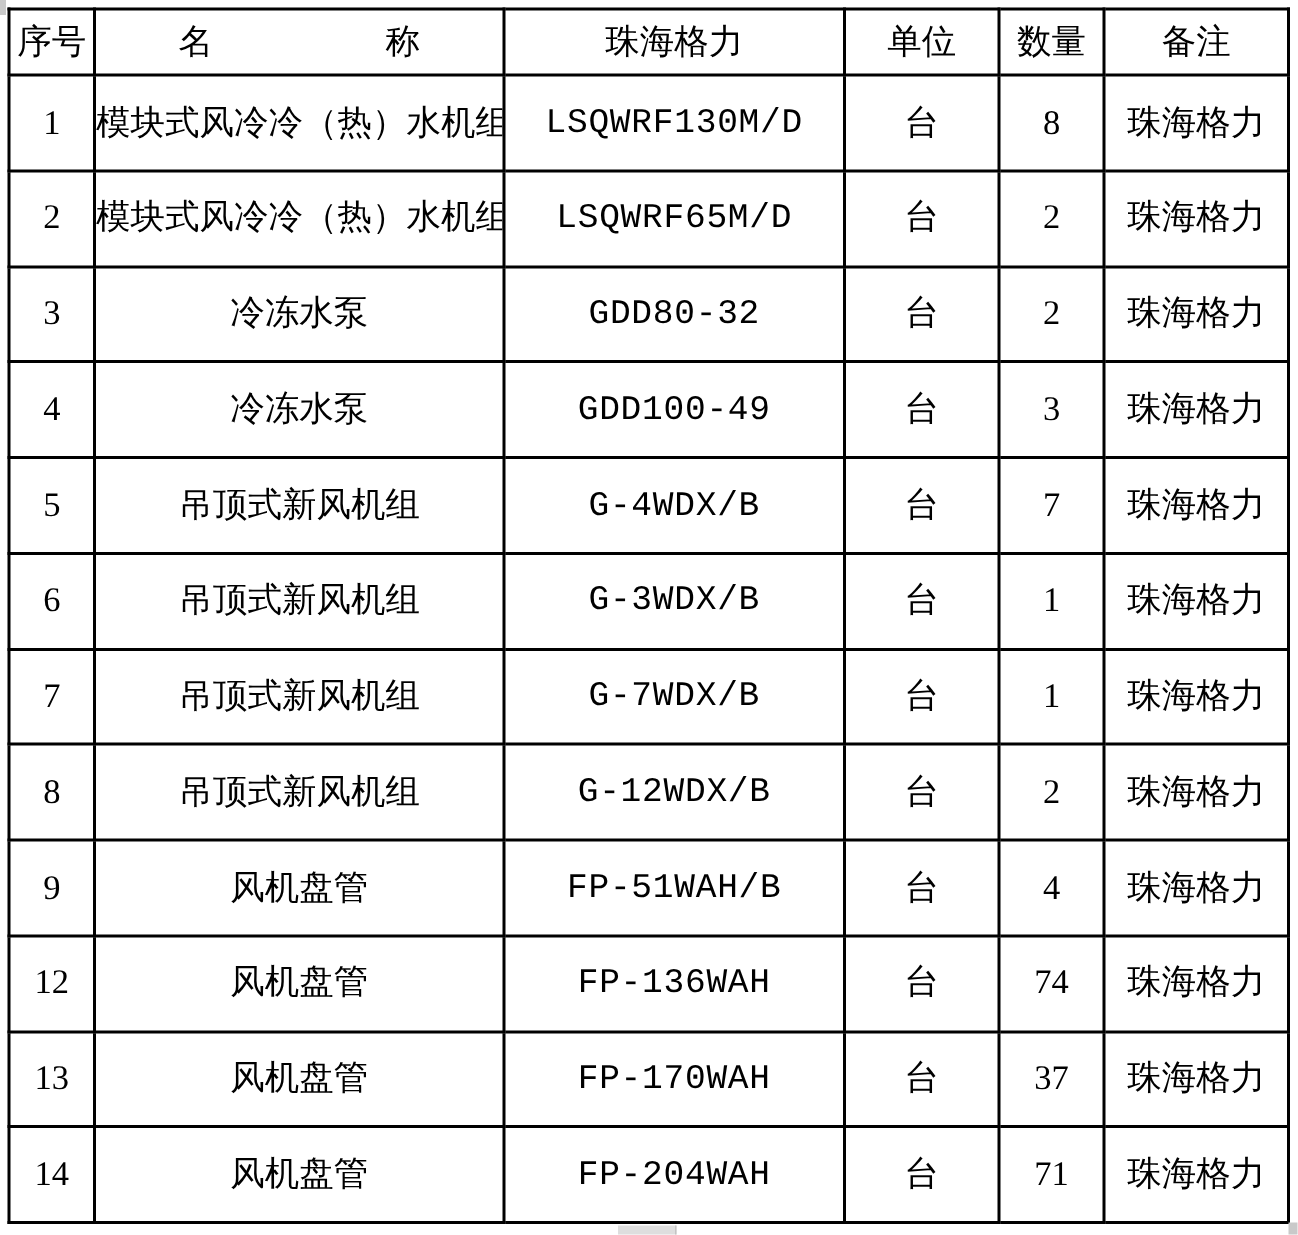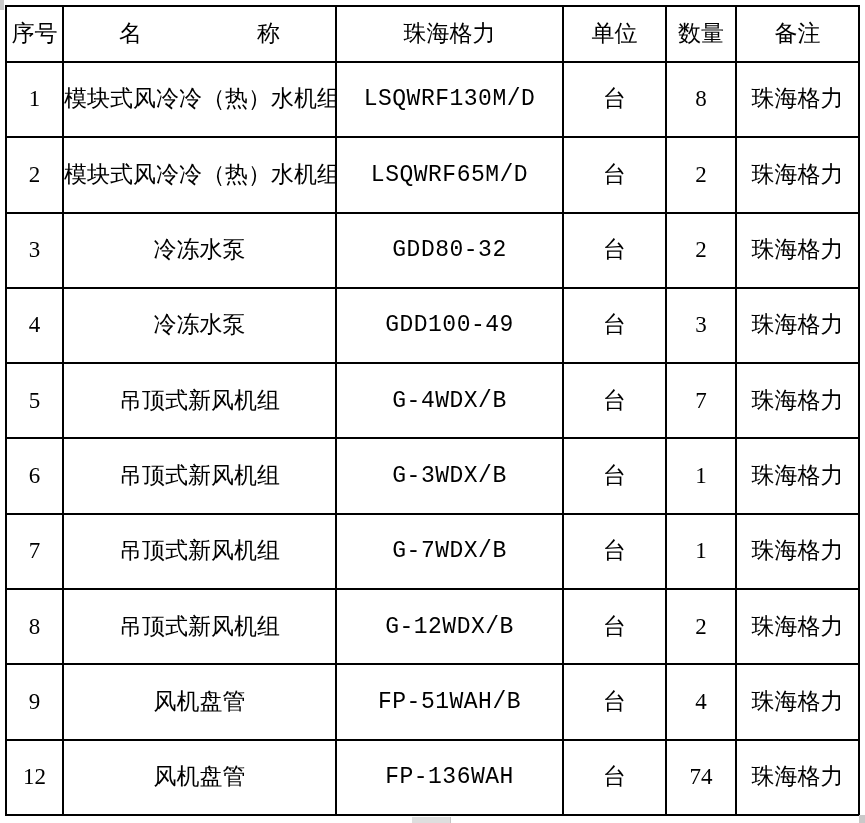--- a/index.html
+++ b/index.html
@@ -32,21 +32,21 @@
     text-align: center;
     vertical-align: middle;
     font-weight: normal;
     font-size: 23px;
     line-height: 1.15;
     color: #000000;
     overflow: hidden;
     white-space: nowrap;
   }
   table.equipment-table thead tr {
-    height: 56px;
+    height: 44px;
   }
   table.equipment-table th {
     white-space: pre; 
   }
   td.cell-no, td.cell-qty {
     font-size: 24px;
   }
   td.cell-model {
     letter-spacing: 0.5px;
     font-family: Liberation Mono, monospace;
@@ -166,18 +166,34 @@
         <td class="cell-note">珠海格力</td>
       </tr>
       <tr>
         <td class="cell-no">12</td>
         <td class="cell-name">风机盘管</td>
         <td class="cell-model">FP-136WAH</td>
         <td class="cell-unit">台</td>
         <td class="cell-qty">74</td>
         <td class="cell-note">珠海格力</td>
       </tr>
+      <tr>
+        <td class="cell-no">13</td>
+        <td class="cell-name">风机盘管</td>
+        <td class="cell-model">FP-170WAH</td>
+        <td class="cell-unit">台</td>
+        <td class="cell-qty">37</td>
+        <td class="cell-note">珠海格力</td>
+      </tr>
+      <tr>
+        <td class="cell-no">14</td>
+        <td class="cell-name">风机盘管</td>
+        <td class="cell-model">FP-204WAH</td>
+        <td class="cell-unit">台</td>
+        <td class="cell-qty">71</td>
+        <td class="cell-note">珠海格力</td>
+      </tr>
     </tbody>
 </table>
 
 <div class="artifact artifact-top-left"></div>
 <div class="artifact artifact-bottom-bar"></div>
 <div class="artifact artifact-bottom-right"></div>
 
 </body></html>

